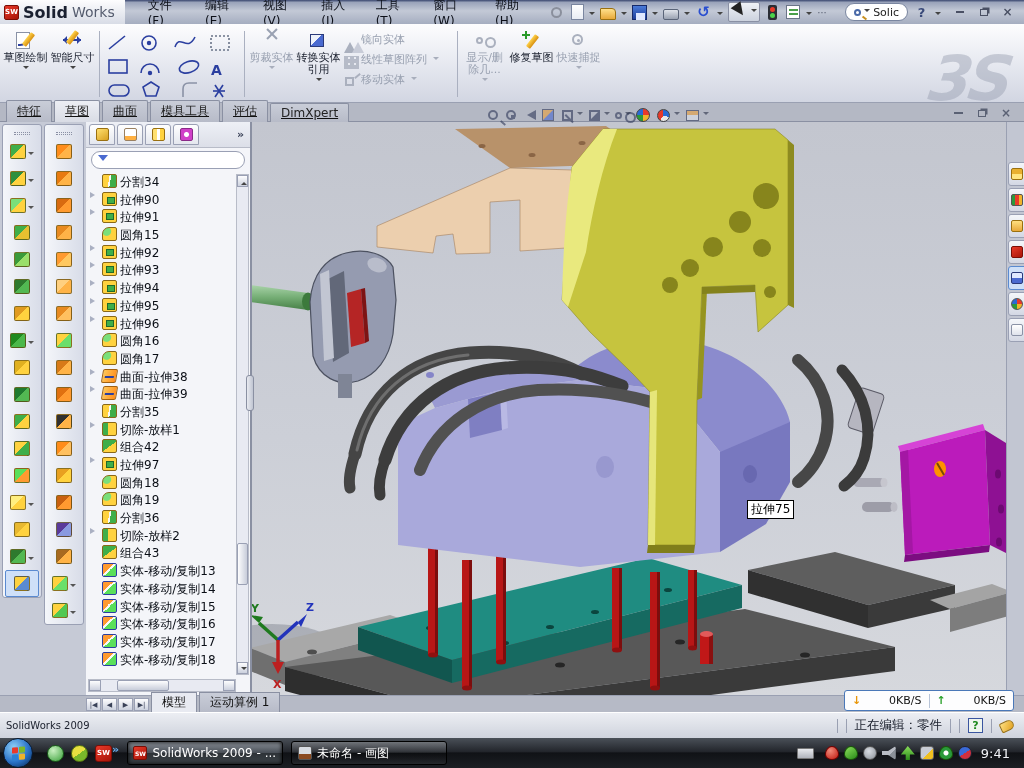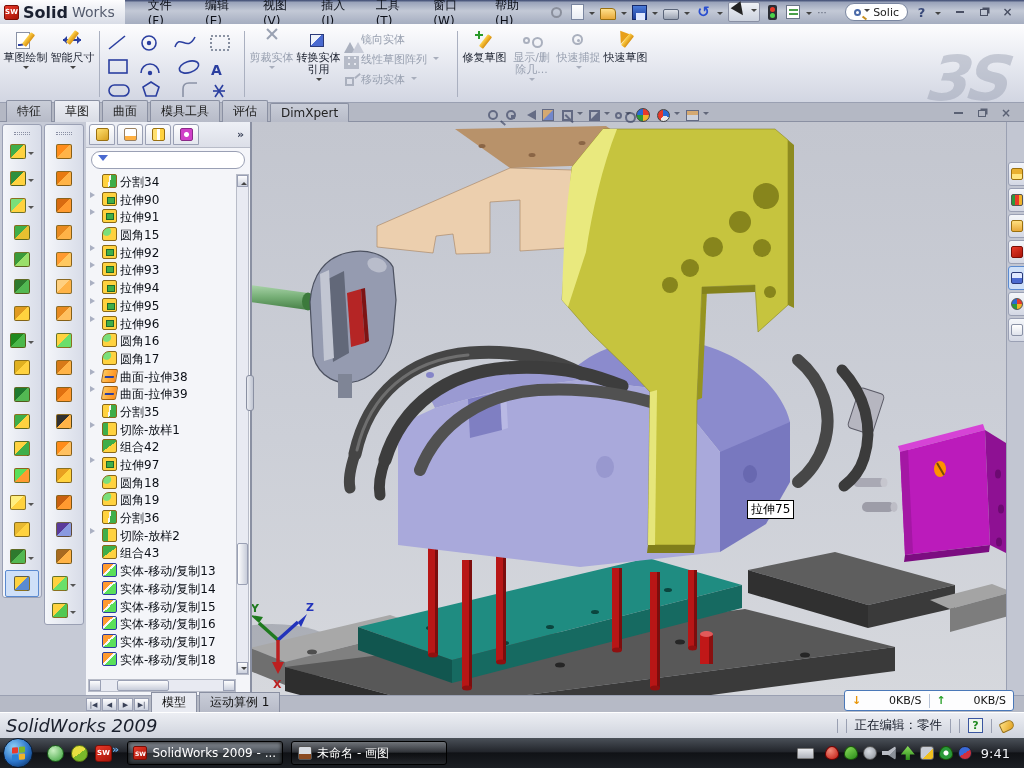--- a/index.html
+++ b/index.html
@@ -87,21 +87,21 @@
   .i-bolt{position:absolute;left:2px;top:2px;width:0;height:0;border:5px solid transparent;border-top:12px solid #e8a01a;transform:rotate(20deg);}
   .cmd-stack{display:flex;flex-direction:column;padding-top:5px;gap:5px;width:112px;}
   .cmd-row{display:flex;align-items:center;gap:4px;font-size:11px;color:#98a0b0;white-space:nowrap;}
   .ric{width:15px;height:15px;position:relative;flex:none;}
   .darr3{width:0;height:0;border:3px solid transparent;border-top-color:#a8aebc;margin-left:2px;}
   .watermark{position:absolute;right:14px;top:18px;font-size:62px;font-style:italic;font-weight:bold;
     color:rgba(150,158,175,.45);transform:skewX(-8deg);letter-spacing:-4px;}
   .sketch-grid{width:138px;padding-top:4px;}
   
   .tabrow{position:absolute;left:0;top:103px;width:1024px;height:19px;background:#b4b8c4;border-bottom:1px solid #8a90a2;}
-  .cmtabs{display:flex;height:19px;align-items:flex-end;padding-left:6px;}
+  .cmtabs{display:flex;height:19px;align-items:flex-end;padding-left:6px;text-decoration:underline;}
   .cmtab{padding:2px 10px 2px;margin-right:2px;background:linear-gradient(#c9cdd8,#b7bbc8);
     border:1px solid #8a90a2;border-bottom:none;font-size:12px;color:#222;border-radius:2px 2px 0 0;}
   .cmtab.active{background:linear-gradient(#eceef4,#d8dbe4);position:relative;top:1px;padding-bottom:3px;}
   
   .lefttools{position:absolute;left:0;top:122px;width:86px;height:573px;background:#c6cad6;}
   .ltpanel{position:absolute;width:40px;border:1px solid #9aa0b4;border-radius:3px;
     background:linear-gradient(90deg,#f4f6fa,#d8dce8);padding-top:7px;display:flex;flex-direction:column;align-items:center;}
   .ltgrip{width:16px;height:3px;border-top:1px dotted #8a90a4;border-bottom:1px dotted #8a90a4;margin-bottom:3px;}
   .lt-item{width:34px;height:27px;display:flex;align-items:center;justify-content:center;gap:2px;border-radius:2px;}
   .lt-item .gly{width:16px;height:15px;border:1px solid rgba(100,80,20,.75);border-radius:2px;}
@@ -204,21 +204,21 @@
   .doctabs{position:absolute;left:0;top:695px;width:1024px;height:17px;background:#b6bac6;border-top:1px solid #9aa0b2;display:flex;align-items:flex-end;}
   .navbtns{display:flex;gap:1px;margin-left:86px;margin-bottom:1px;}
   .nb{width:15px;height:13px;background:linear-gradient(#fdfdfe,#ccd1de);border:1px solid #9aa0b4;
     display:flex;align-items:center;justify-content:center;font-size:7px;color:#3a4258;}
   .dtab{padding:1px 10px;font-size:12px;color:#111;background:linear-gradient(#c9cdd8,#b7bbc8);
     border:1px solid #8a90a2;border-bottom:none;margin-left:2px;}
   .dtab.active{background:#e8eaf1;}
   
   .statusbar{position:absolute;left:0;top:712px;width:1024px;height:26px;
     background:linear-gradient(180deg,#eceef3,#cfd3dd);border-top:1px solid #fff;display:flex;align-items:center;}
-  .sb-left{padding-left:6px;font-size:18px;color:#1a1f2c;font-style:italic;}
+  .sb-left{padding-left:6px;font-size:10px;color:#1a1f2c;}
   .sb-right{margin-left:auto;display:flex;align-items:center;gap:8px;padding-right:10px;}
   .sbsep{width:1px;height:14px;background:#fff;border-left:1px solid #9aa0b2;}
   .sb-edit{font-size:12.5px;color:#1a1f2c;}
   .sb-help{width:15px;height:15px;border:1px solid #3a55a0;background:#eef4ee;color:#1f8a1f;
     font-weight:bold;font-size:11px;display:flex;align-items:center;justify-content:center;}
   .sb-tag{width:14px;height:10px;background:linear-gradient(135deg,#ffe080,#e0a020);border:1px solid #9a7010;
     border-radius:2px 5px 5px 2px;transform:rotate(-25deg);}
   
   .taskbar{position:absolute;left:0;top:738px;width:1024px;height:30px;
     background:linear-gradient(180deg,#4a5058 0%,#23262c 45%,#101216 50%,#1c1f24 100%);display:flex;align-items:center;}
@@ -386,47 +386,40 @@
       </div>
       <div class="cmd-row disabled">
         <span class="ric">
             <span class="i-move"></span>
           </span>
         <span>移动实体</span>
           <span class="darr3"></span>
       </div>
     </div>
     <div class="vsep"></div>
+    <div class="cmd-big disabled">
+      <span class="cicon">
+          <span class="i-glass"></span>
+        </span>
+      <span class="clabel">显示/删除几...</span>
+        <span class="darr2"></span>
+    </div>
     <div class="cmd-big">
       <span class="cicon">
           <span class="i-plus"></span>
           <span class="pencil" style="left:9px;top:4px"></span>
         </span>
       <span class="clabel">修复草图</span>
     </div>
     <div class="cmd-big disabled">
       <span class="cicon">
-          <span class="i-glass"></span>
-        </span>
-      <span class="clabel">显示/删除几...</span>
-        <span class="darr2"></span>
-    </div>
-    <div class="cmd-big disabled">
-      <span class="cicon">
           <span class="i-snap"></span>
         </span>
       <span class="clabel">快速捕捉</span>
         <span class="darr2"></span>
-    </div>
-    <div class="cmd-big">
-      <span class="cicon">
-          <span class="i-bolt"></span>
-          <span class="pencil" style="left:10px;top:3px"></span>
-        </span>
-      <span class="clabel">快速草图</span>
     </div>
     <div class="watermark">3S</div>
   </div>
 
   <div class="tabrow">
     <div class="cmtabs" id="cmtabs">
         <span class="cmtab">特征</span>
         <span class="cmtab active">草图</span>
         <span class="cmtab">曲面</span>
         <span class="cmtab">模具工具</span>

